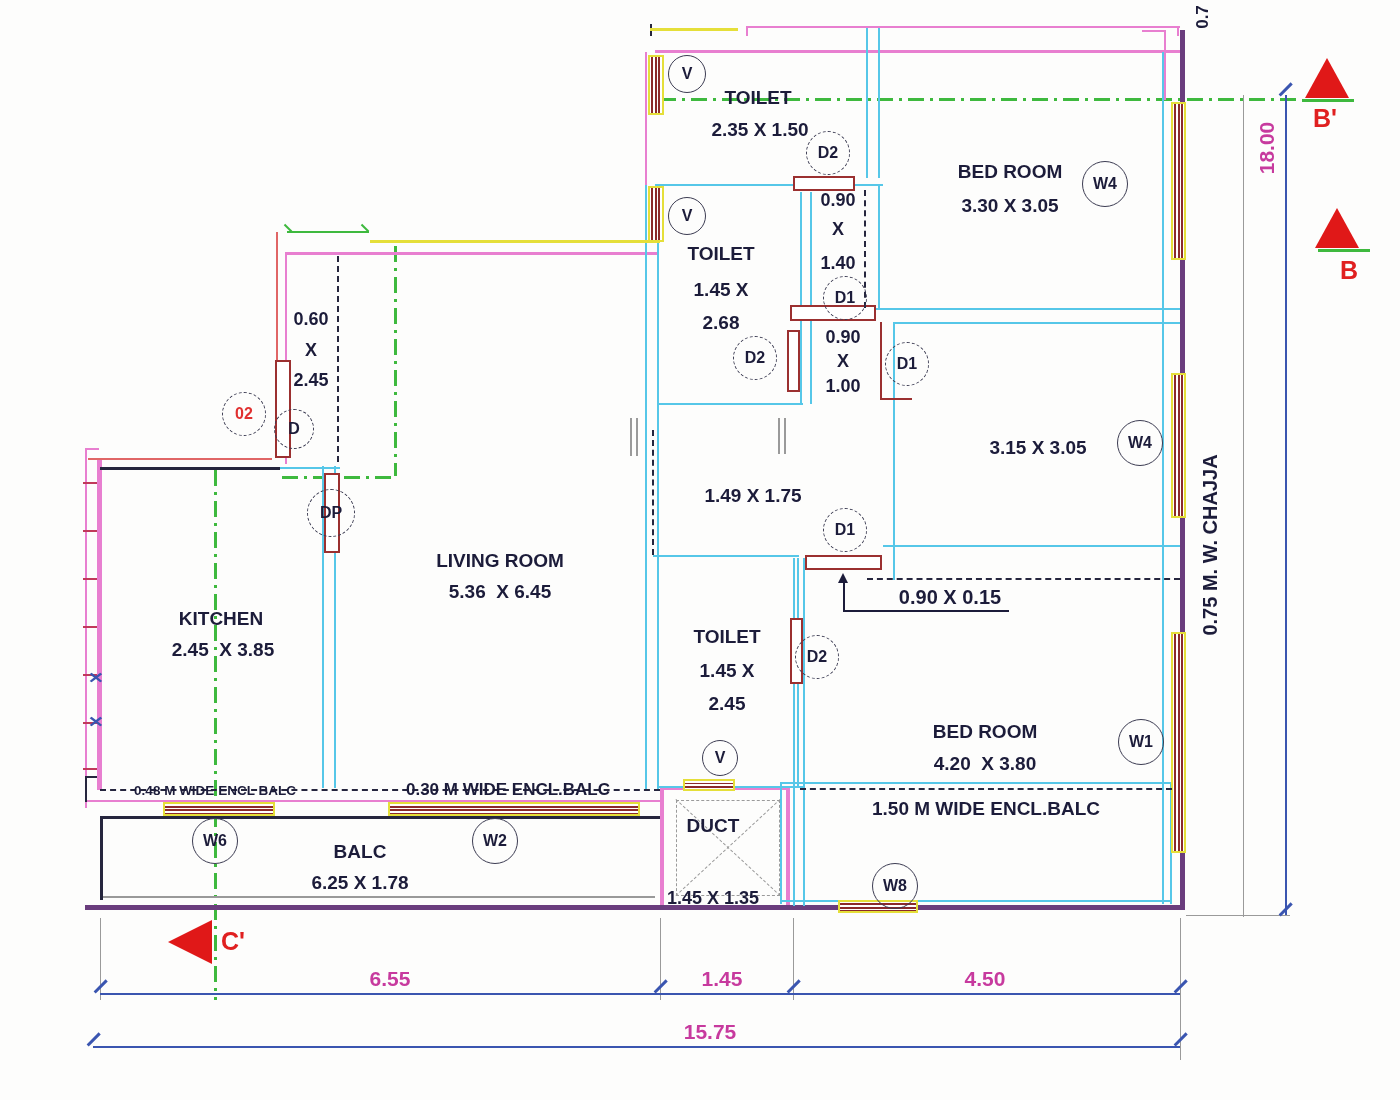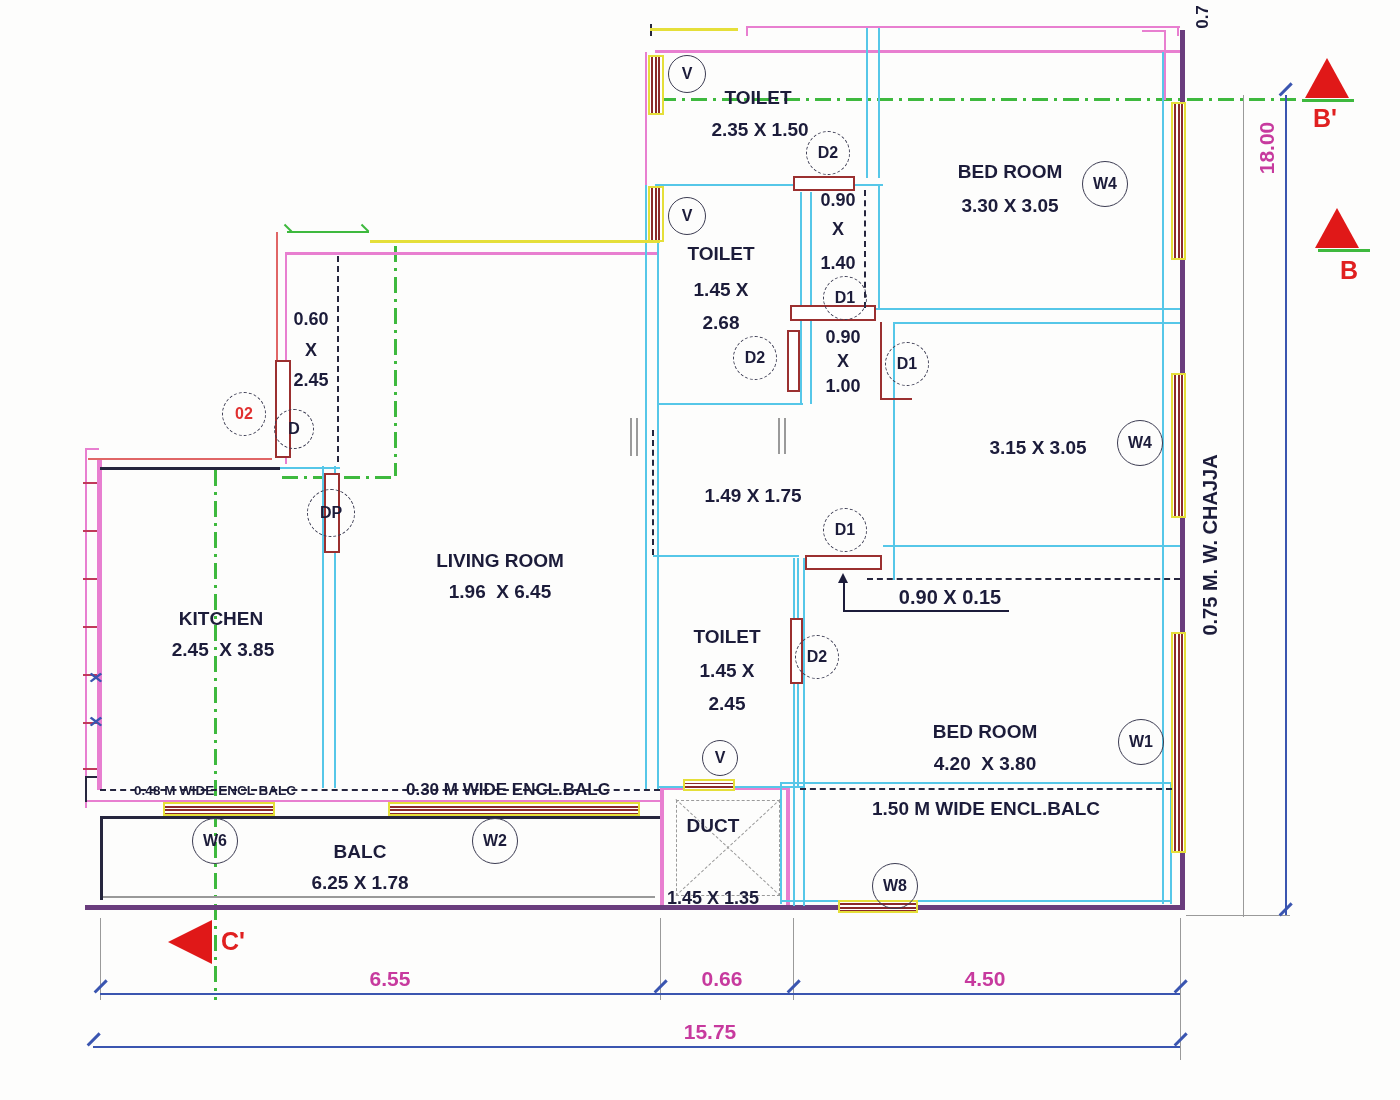--- a/index.html
+++ b/index.html
@@ -190,21 +190,21 @@
   <div class="lbl" style="left:721px;top:290px">1.45 X</div>
   <div class="lbl" style="left:721px;top:323px">2.68</div>
   <div class="lbl" style="left:1038px;top:448px">3.15 X 3.05</div>
   <div class="lbl" style="left:753px;top:496px">1.49 X 1.75</div>
   <div class="lbl" style="left:727px;top:637px">TOILET</div>
   <div class="lbl" style="left:727px;top:671px">1.45 X</div>
   <div class="lbl" style="left:727px;top:704px">2.45</div>
   <div class="lbl" style="left:985px;top:732px">BED ROOM</div>
   <div class="lbl" style="left:985px;top:764px">4.20  X 3.80</div>
   <div class="lbl" style="left:500px;top:561px">LIVING ROOM</div>
-  <div class="lbl" style="left:500px;top:592px">1.96  X 6.45</div>
+  <div class="lbl" style="left:500px;top:592px">5.36  X 6.45</div>
   <div class="lbl" style="left:221px;top:619px">KITCHEN</div>
   <div class="lbl" style="left:223px;top:650px">2.45  X 3.85</div>
   <div class="lbl" style="left:360px;top:852px">BALC</div>
   <div class="lbl" style="left:360px;top:883px">6.25 X 1.78</div>
   <div class="lbl" style="left:713px;top:826px">DUCT</div>
   <div class="lbl" style="left:713px;top:899px;font-size:18px">1.45 X 1.35</div>
 
   <div class="lbl" style="left:311px;top:320px;font-size:18px">0.60</div>
   <div class="lbl" style="left:311px;top:351px;font-size:18px">X</div>
   <div class="lbl" style="left:311px;top:381px;font-size:18px">2.45</div>
@@ -216,21 +216,21 @@
   <div class="lbl" style="left:843px;top:387px;font-size:18px">1.00</div>
   <div class="lbl" style="left:950px;top:597px;font-size:20px">0.90 X 0.15</div>
 
   <div class="lbl" style="left:986px;top:809px">1.50 M WIDE ENCL.BALC</div>
   <div class="lbl" style="left:215px;top:791px;font-size:13.5px">0.48 M WIDE ENCL BALC</div>
   <div class="lbl" style="left:508px;top:790px;font-size:17px">0.30 M WIDE ENCL.BALC</div>
   <div class="lbl rot" style="left:1210px;top:545px;font-size:20px">0.75 M. W. CHAJJA</div>
   <div class="lbl rot" style="left:1203px;top:17px;font-size:17px">0.7</div>
 
   <div class="dim" style="left:390px;top:979px">6.55</div>
-  <div class="dim" style="left:722px;top:979px">0.66</div>
+  <div class="dim" style="left:722px;top:979px">1.45</div>
   <div class="dim" style="left:985px;top:979px">4.50</div>
   <div class="dim" style="left:710px;top:1032px">15.75</div>
   <div class="dim rot" style="left:1267px;top:148px">18.00</div>
 
   <div class="tag" style="left:687px;top:74px;width:36px;height:36px">V</div>
   <div class="tag dashed" style="left:828px;top:153px;width:42px;height:42px">D2</div>
   <div class="tag" style="left:1105px;top:184px;width:44px;height:44px">W4</div>
   <div class="tag" style="left:687px;top:216px;width:36px;height:36px">V</div>
   <div class="tag dashed" style="left:845px;top:298px;width:42px;height:42px">D1</div>
   <div class="tag dashed" style="left:755px;top:358px;width:42px;height:42px">D2</div>

